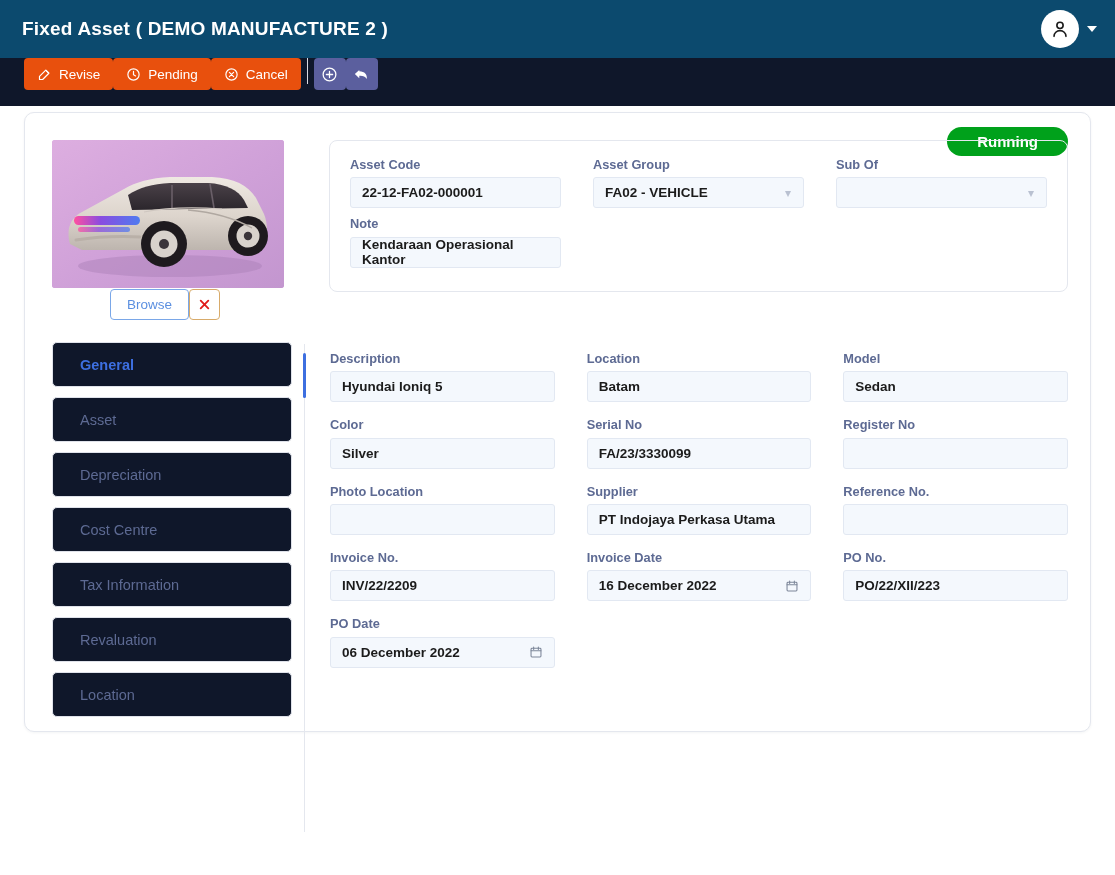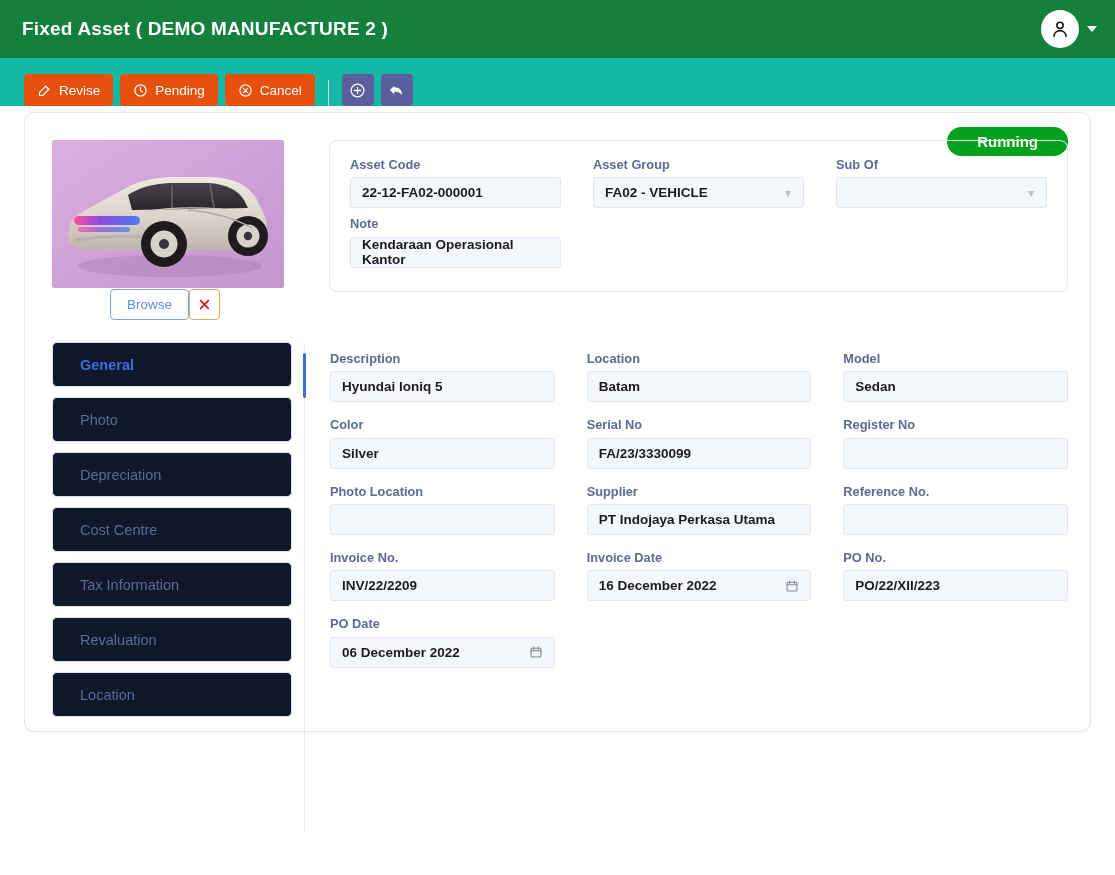--- a/index.html
+++ b/index.html
@@ -7,21 +7,21 @@
     margin: 0; padding: 0;
     width: 1115px; height: 875px;
     background: #ffffff;
     font-family: "Liberation Sans", sans-serif;
     overflow: hidden;
   }
 
   
   .appbar {
     height: 58px;
-    background: #15803d;
+    background: #0c4a6e;
     display: flex;
     align-items: center;
     justify-content: space-between;
     padding: 0 18px 0 22px;
   }
   .appbar-title {
     color: #ffffff;
     font-size: 19px;
     font-weight: bold;
     letter-spacing: .2px;
@@ -42,24 +42,23 @@
     width: 0; height: 0;
     border-left: 5px solid transparent;
     border-right: 5px solid transparent;
     border-top: 6px solid #ffffff;
   }
 
   
   .toolbar {
     height: 48px;
     display: flex;
-    align-items: flex-end;
+    align-items: flex-start;
     padding: 0 0 0 24px;
-    gap: 7px;
-    background: #14b8a6;
+    background: #0f172a;
   }
   .btn {
     border: none;
     border-radius: 4px;
     height: 32px;
     display: inline-flex;
     align-items: center;
     gap: 7px;
     padding: 0 13px;
     color: #ffffff;
@@ -412,21 +411,21 @@
     </div>
   </div>
 
   <div class="lower-section">
 
     <div class="tabs-col">
       <div class="tab active">
         <span>General</span>
       </div>
       <div class="tab">
-        <span>Photo</span>
+        <span>Asset</span>
       </div>
       <div class="tab">
         <span>Depreciation</span>
       </div>
       <div class="tab">
         <span>Cost Centre</span>
       </div>
       <div class="tab">
         <span>Tax Information</span>
       </div>

